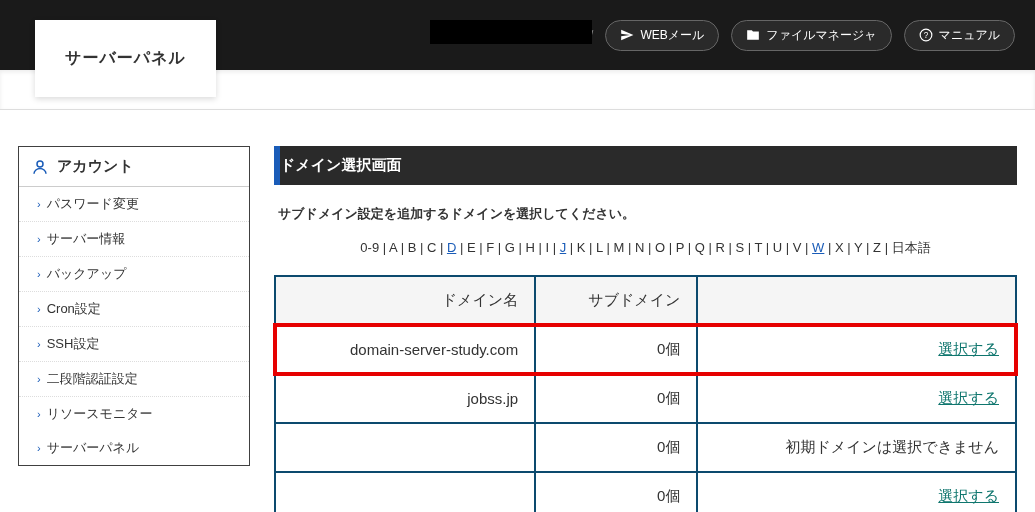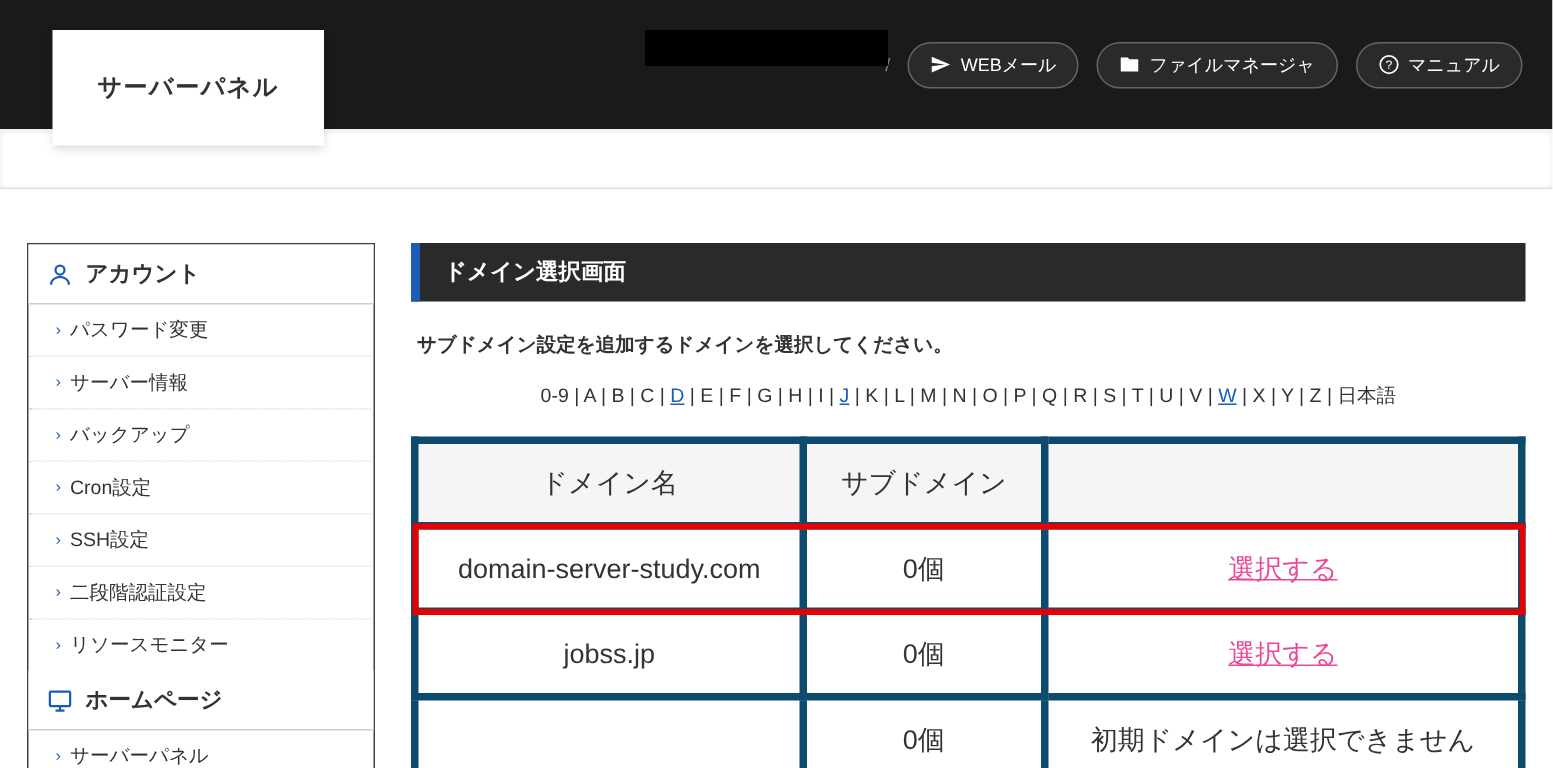--- a/index.html
+++ b/index.html
@@ -6,21 +6,21 @@
     body {
       font-family: 'Hiragino Sans', 'Meiryo', sans-serif;
       font-size: 13px;
       color: #333;
       background: #fff;
       min-width: 1035px;
     }
     
     .topbar {
       background: #1a1a1a;
-      height: 86px;
+      height: 70px;
       display: flex;
       align-items: center;
       padding: 0 20px 0 0;
       position: relative;
     }
     .hidden-block {
       position: absolute;
       left: 430px;
       top: 20px;
       width: 162px;
@@ -98,45 +98,45 @@
       align-items: center;
       gap: 6px;
     }
     .sidebar-items li:last-child { border-bottom: none; }
     .chev { color: #1a5cb8; font-size: 11px; }
     .content { flex: 1; min-width: 0; }
     .content-title-bar {
       background: #2a2a2a;
       border-left: 6px solid #1a5cb8;
       color: #fff;
-      padding: 10px 16px;
+      padding: 10px 0;
       font-size: 15px;
       font-weight: bold;
     }
     .content-desc { padding: 20px 4px 16px; font-size: 13px; font-weight: bold; }
     .alpha-index {
       text-align: center;
       font-size: 13px;
       padding: 0 0 18px;
     }
     .alpha-index a { color: #1a5cb8; text-decoration: underline; }
     .domain-table {
       width: 100%;
       border-collapse: collapse;
       border: 1px solid #ccc;
     }
     .domain-table th, .domain-table td {
-      border: 5px solid #0c4a6e;
+      border: 2px solid #0c4a6e;
       padding: 14px 16px;
-      text-align: center;
-      font-size: 18px;
+      text-align: right;
+      font-size: 15px;
       font-weight: normal;
     }
     .domain-table th { background: #f5f5f5; }
-    .domain-table a { color: #ec4899; text-decoration: underline; }
+    .domain-table a { color: #0f766e; text-decoration: underline; }
     .row-highlight {
       outline: 4px solid #e60000;
       outline-offset: -2px;
       padding-left: 32px;
     }
   </style>
 </head>
 <body>
 
 <div class="topbar">
@@ -204,27 +204,20 @@
         </li>
         <li>
           <span class="chev">›</span>
           <span>二段階認証設定</span>
         </li>
         <li>
           <span class="chev">›</span>
           <span>リソースモニター</span>
         </li>
       </ul>
-      <div class="sidebar-section-header">
-        <svg viewBox="0 0 24 24">
-          <rect x="3" y="4" width="18" height="13" rx="1"></rect>
-          <path d="M8 21h8M12 17v4"></path>
-        </svg>
-        <span>ホームページ</span>
-      </div>
       <ul class="sidebar-items">
         <li>
           <span class="chev">›</span>
           <span>サーバーパネル</span>
         </li>
       </ul>
     </nav>
 
   <div class="content">
     <div class="content-title-bar">ドメイン選択画面</div>

